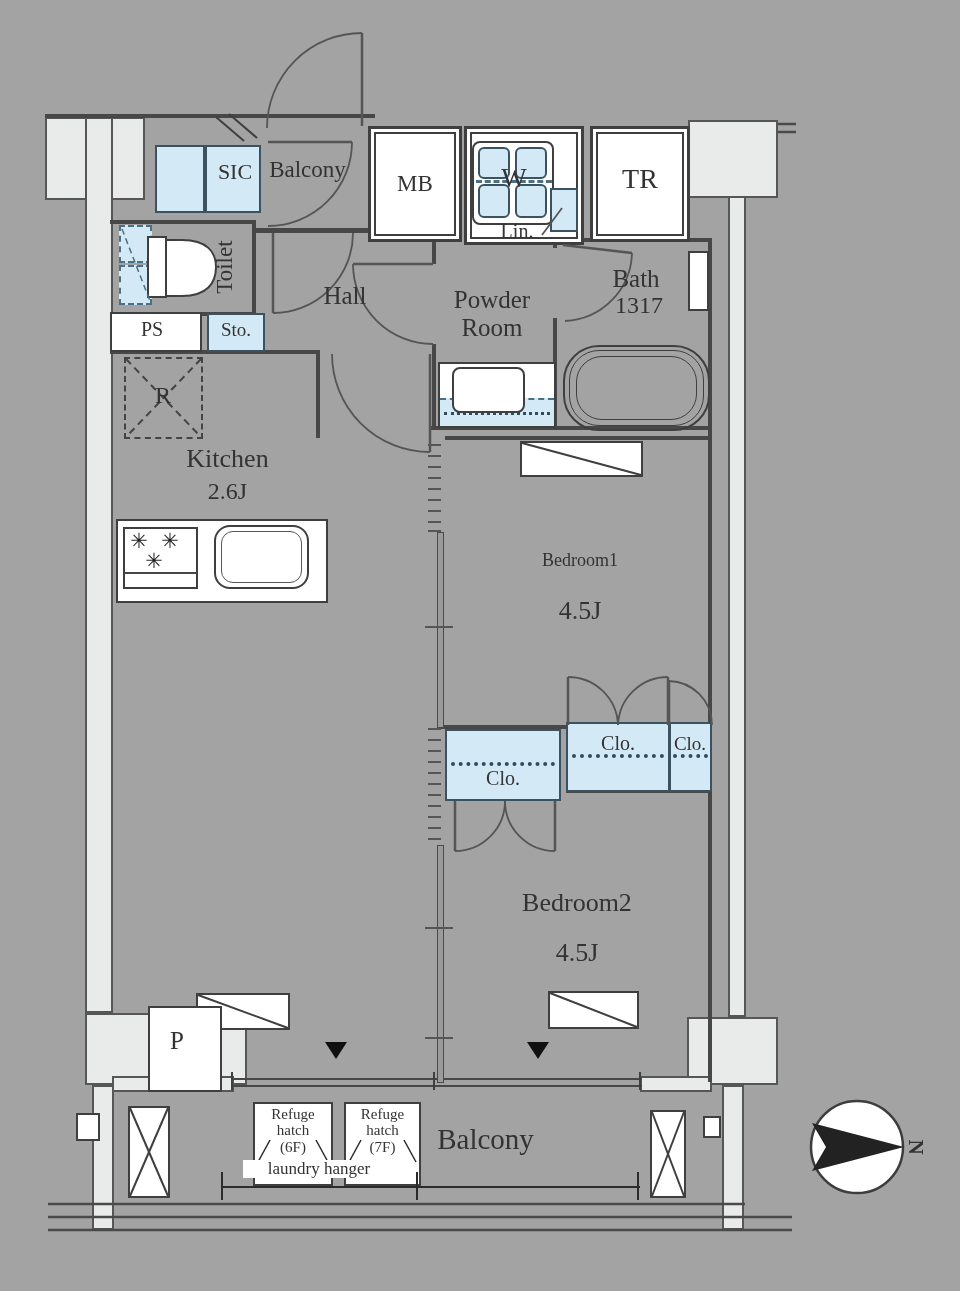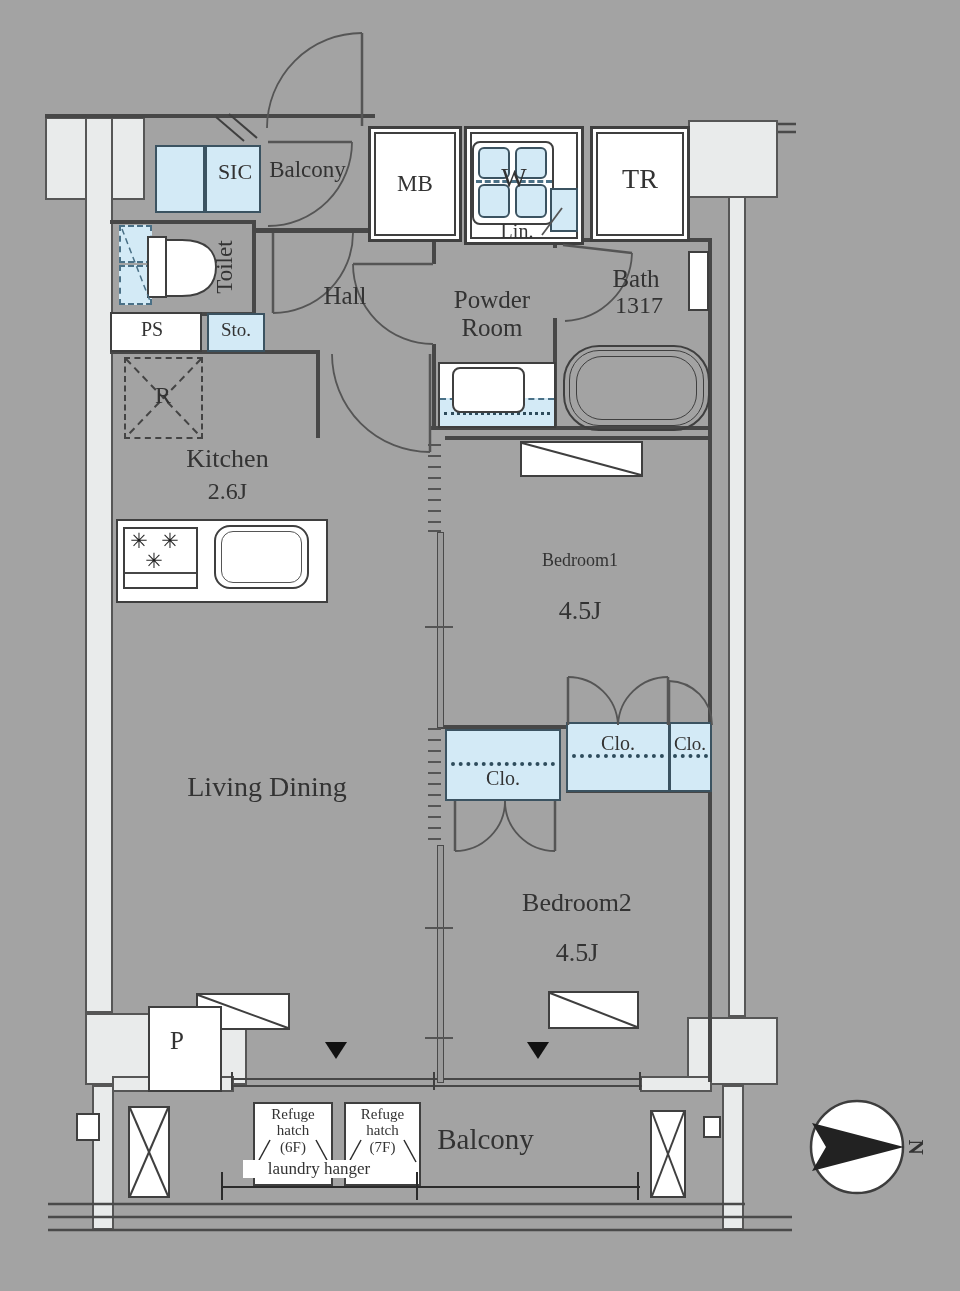--- a/index.html
+++ b/index.html
@@ -205,21 +205,20 @@
   <div class="lbl" style="left:308px;top:283px;width:74px;font-size:25px">Hall</div>
   <div class="lbl" style="left:437px;top:287px;width:110px;font-size:25px">Powder</div>
   <div class="lbl" style="left:437px;top:315px;width:110px;font-size:25px">Room</div>
   <div class="lbl" style="left:596px;top:266px;width:80px;font-size:25px">Bath</div>
   <div class="lbl" style="left:599px;top:293px;width:80px;font-size:24px">1317</div>
   <div class="lbl" style="left:160px;top:445px;width:135px;font-size:26px">Kitchen</div>
   <div class="lbl" style="left:160px;top:479px;width:135px;font-size:24px">2.6J</div>
   <div class="lbl" style="left:143px;top:383px;width:40px;font-size:24px">R</div>
   <div class="lbl" style="left:505px;top:551px;width:150px;font-size:18px">Bedroom1</div>
   <div class="lbl" style="left:505px;top:597px;width:150px;font-size:26px">4.5J</div>
-  <div class="lbl" style="left:158px;top:772px;width:218px;font-size:28px">Living Dining</div>
   <div class="lbl" style="left:502px;top:889px;width:150px;font-size:26px">Bedroom2</div>
   <div class="lbl" style="left:502px;top:939px;width:150px;font-size:26px">4.5J</div>
   <div class="lbl" style="left:470px;top:768px;width:66px;font-size:20px">Clo.</div>
   <div class="lbl" style="left:585px;top:733px;width:66px;font-size:20px">Clo.</div>
   <div class="lbl" style="left:667px;top:734px;width:46px;font-size:19px">Clo.</div>
   <div class="lbl" style="left:140px;top:1028px;width:74px;font-size:25px">P</div>
   <div class="lbl" style="left:408px;top:1124px;width:155px;font-size:29px">Balcony</div>
   <div class="lbl" style="left:253px;top:1107px;width:80px;font-size:15px">Refuge</div>
   <div class="lbl" style="left:253px;top:1123px;width:80px;font-size:15px">hatch</div>
   <div class="lbl" style="left:253px;top:1140px;width:80px;font-size:15px">(6F)</div>

